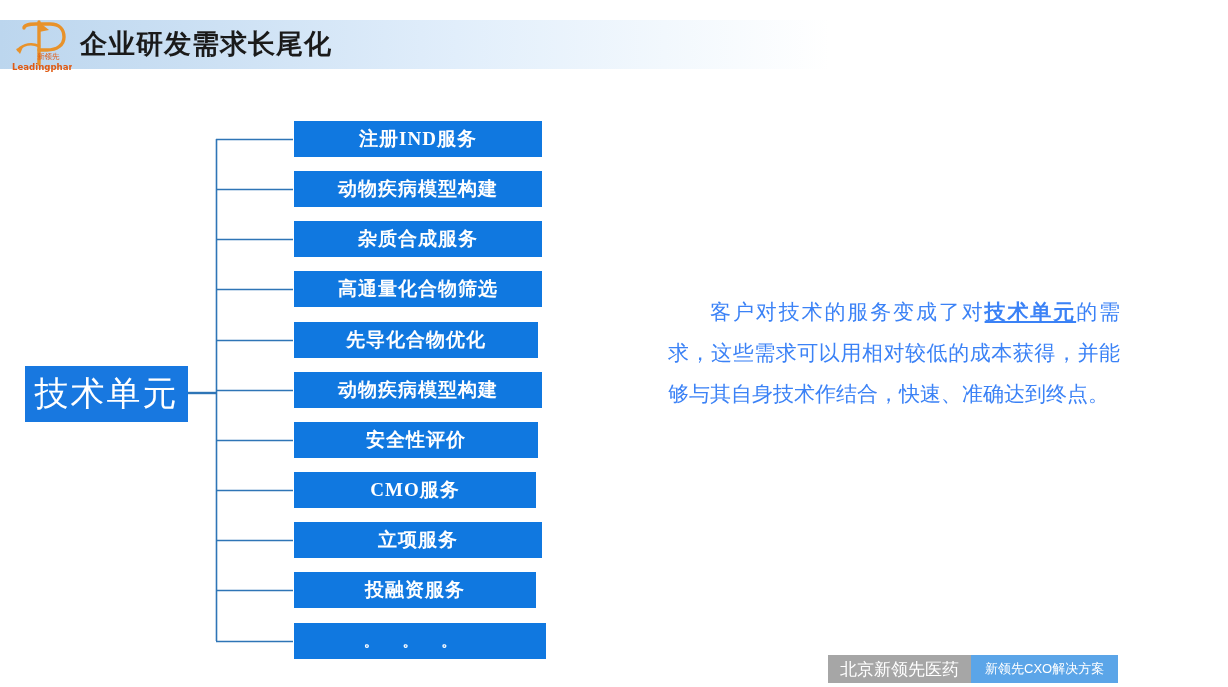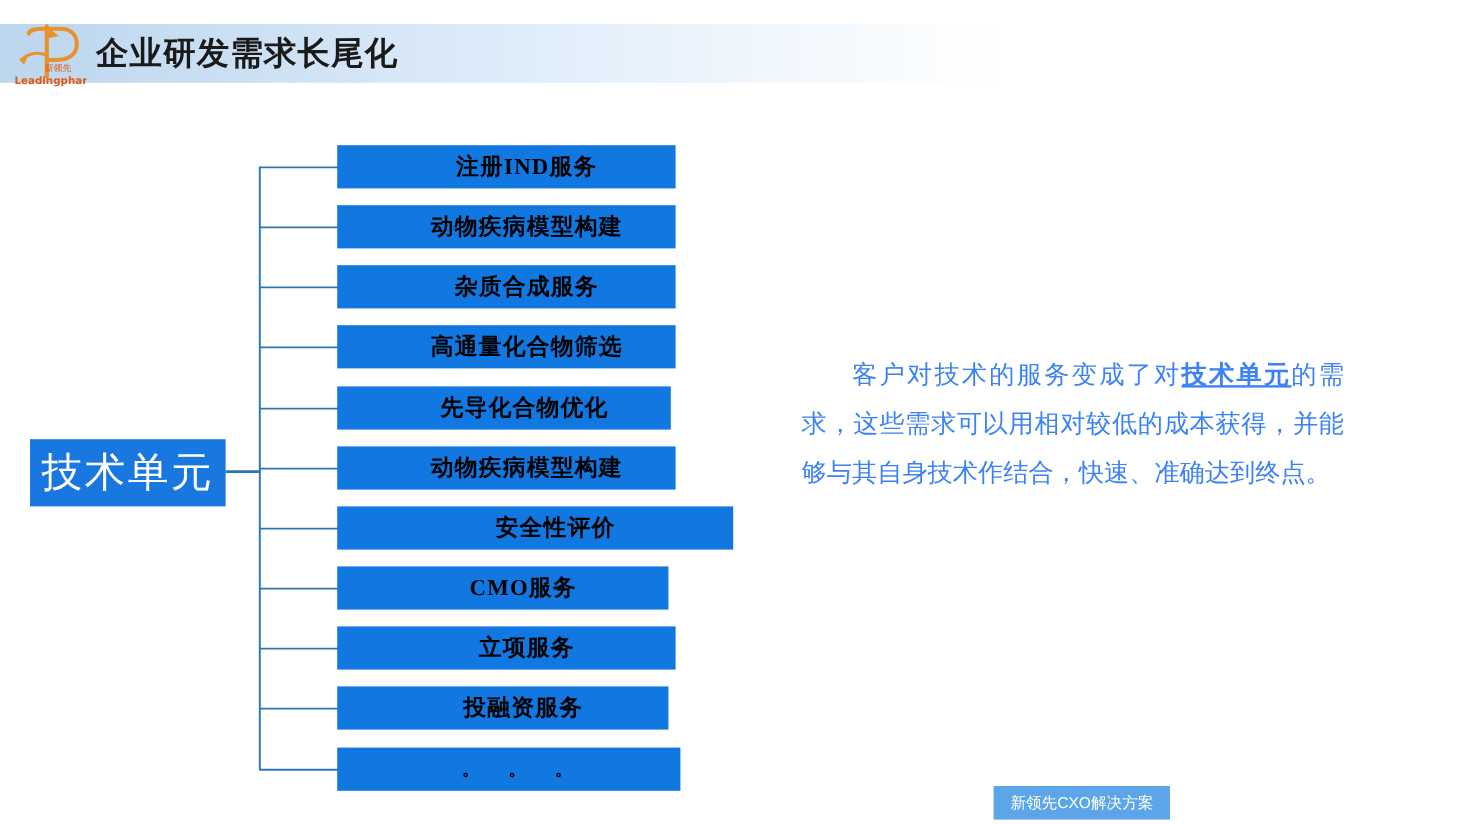--- a/index.html
+++ b/index.html
@@ -67,33 +67,32 @@
     justify-content: center;
     color: #ffffff;
     font-family: "Liberation Serif", "DejaVu Serif", serif;
     font-size: 34px;
     letter-spacing: 2px;
     white-space: nowrap;
   }
 
   .leaf-node {
     position: absolute;
-    left: 281px;
+    left: 294px;
     height: 36px;
     background: #1078e0;
     display: flex;
     align-items: center;
     justify-content: center;
-    color: #000000;
+    color: #ffffff;
     font-family: "Liberation Serif", "DejaVu Serif", serif;
     font-size: 19px;
     font-weight: bold;
     letter-spacing: 1px;
     white-space: nowrap;
-    padding-left: 34px;
   }
   .leaf-node.dots {
     font-size: 15px;
     letter-spacing: 10px;
     padding-right: 10px;
     justify-content: center;
   }
 
   
   #body-text {
@@ -185,26 +184,27 @@
 
   <div id="root-node">技术单元</div>
 
   <div id="leaf-container">
       <div class="leaf-node" style="top: 121px; width: 248px;">注册IND服务</div>
       <div class="leaf-node" style="top: 171px; width: 248px;">动物疾病模型构建</div>
       <div class="leaf-node" style="top: 221px; width: 248px;">杂质合成服务</div>
       <div class="leaf-node" style="top: 271px; width: 248px;">高通量化合物筛选</div>
       <div class="leaf-node" style="top: 322px; width: 244px;">先导化合物优化</div>
       <div class="leaf-node" style="top: 372px; width: 248px;">动物疾病模型构建</div>
-      <div class="leaf-node" style="top: 422px; width: 296px;">安全性评价</div>
+      <div class="leaf-node" style="top: 422px; width: 244px;">安全性评价</div>
       <div class="leaf-node" style="top: 472px; width: 242px;">CMO服务</div>
       <div class="leaf-node" style="top: 522px; width: 248px;">立项服务</div>
       <div class="leaf-node" style="top: 572px; width: 242px;">投融资服务</div>
       <div class="leaf-node dots" style="top: 623px; width: 242px;">。 。 。</div>
     </div>
 
   <div id="body-text"><span>客户对技术的服务变成了对</span><span class="hl">技术单元</span><span>的需求，这些需求可以用相对较低的成本获得，并能够与其自身技术作结合，快速、准确达到终点。</span></div>
 
   <div id="footer">
+    <div id="footer-left">北京新领先医药</div>
     <div id="footer-right">新领先CXO解决方案</div>
   </div>
 
 </div>
 
 </body></html>

